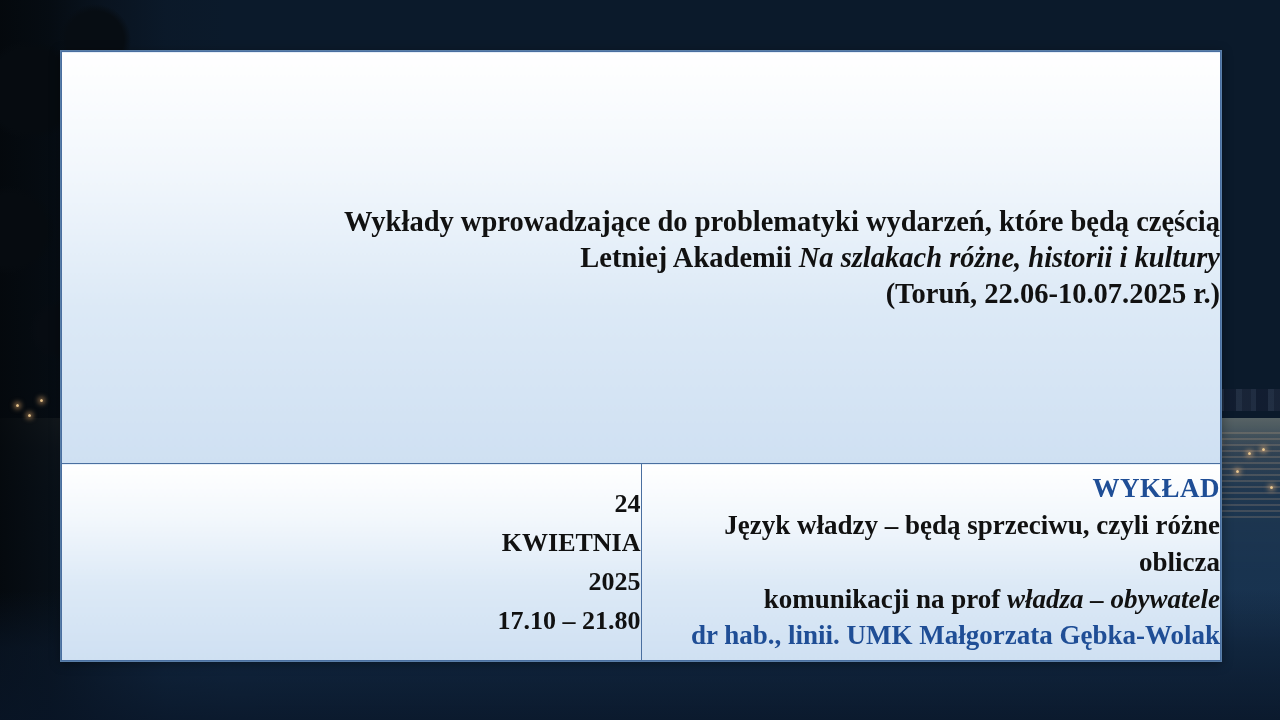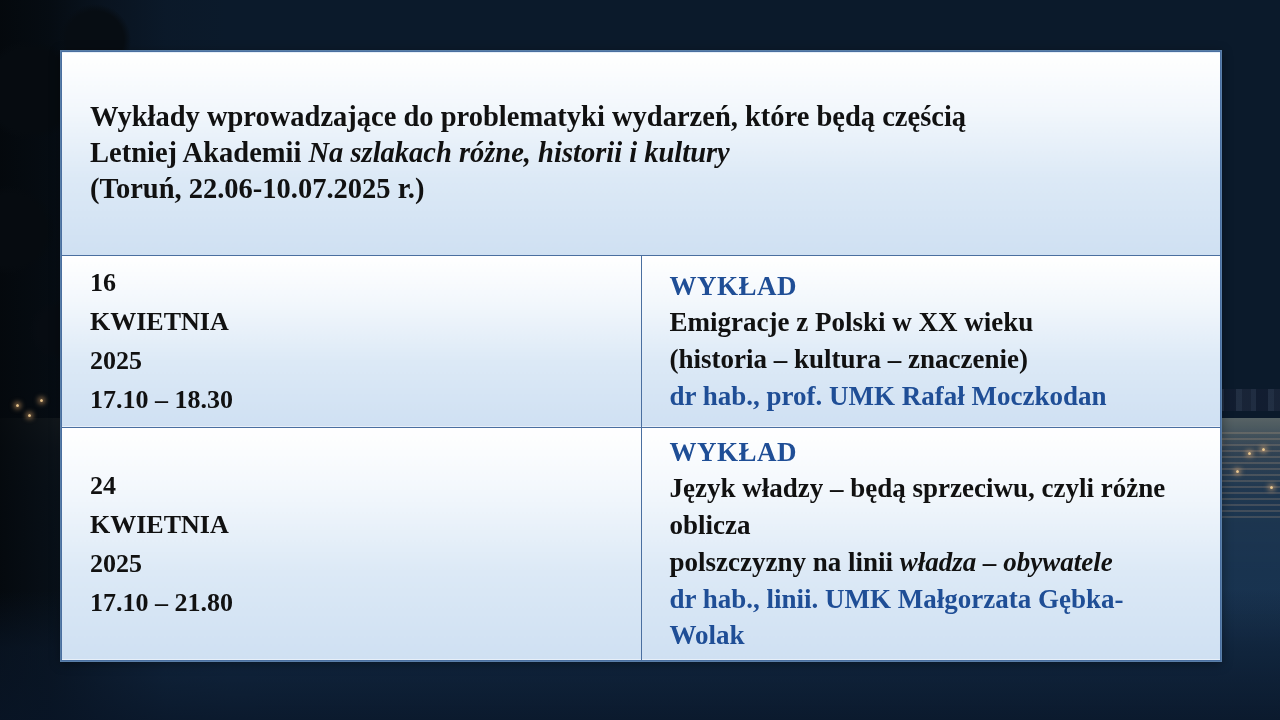--- a/index.html
+++ b/index.html
@@ -99,23 +99,23 @@
     box-shadow: 0 2px 10px rgba(0,0,0,0.35);
     background: #eaf1f9;
   }
   table.sched {
     width: 100%; height: 100%;
     border-collapse: collapse;
     table-layout: fixed;
   }
   table.sched td {
     border: 1px solid #4a6fa0;
-    text-align: left;
+    text-align: right;
     vertical-align: middle;
-    padding: 6px 28px;
+    padding: 6px 0;
     background-image: linear-gradient(to bottom, #ffffff 0%, #f2f7fc 28%, #dce9f6 62%, #cfe0f2 100%);
   }
   .title-cell {
     padding: 12px 20px 14px 20px;
     line-height: 1.26;
     font-size: 28.5px;
     font-weight: bold;
     color: #111111;
   }
   .title-cell .it { font-style: italic; }
@@ -173,41 +173,29 @@
   <table class="sched">
     <tbody>
         <tr>
       <td class="title-cell" colspan="2">
         <div>Wykłady wprowadzające do problematyki wydarzeń, które będą częścią</div>
         <div><span>Letniej Akademii </span><span class="it">Na szlakach różne, historii i kultury</span></div>
         <div>(Toruń, 22.06-10.07.2025 r.)</div>
       </td>
     </tr>
 
-    <tr class="r1">
-      <td class="date-cell">16
-KWIETNIA
-2025
-17.10 – 18.30</td>
-      <td class="lect-cell">
-        <div class="lect-kind">WYKŁAD</div>
-        <div class="lect-line">Emigracje z Polski w XX wieku</div>
-        <div class="lect-line">(historia – kultura – znaczenie)</div>
-        <div class="lect-person">dr hab., prof. UMK Rafał Moczkodan</div>
-      </td>
-    </tr>
 
 
     <tr class="r3">
       <td class="date-cell">24
 KWIETNIA
 2025
 17.10 – 21.80</td>
       <td class="lect-cell">
         <div class="lect-kind">WYKŁAD</div>
         <div class="lect-line">Język władzy – będą sprzeciwu, czyli różne oblicza</div>
-        <div class="lect-line"><span>polszczyzny na linii </span><span class="it">władza – obywatele</span></div>
+        <div class="lect-line"><span>komunikacji na prof </span><span class="it">władza – obywatele</span></div>
         <div class="lect-person">dr hab., linii. UMK Małgorzata Gębka-Wolak</div>
       </td>
     </tr>
   </tbody>
     </table>
 </div>
 
 </body></html>

